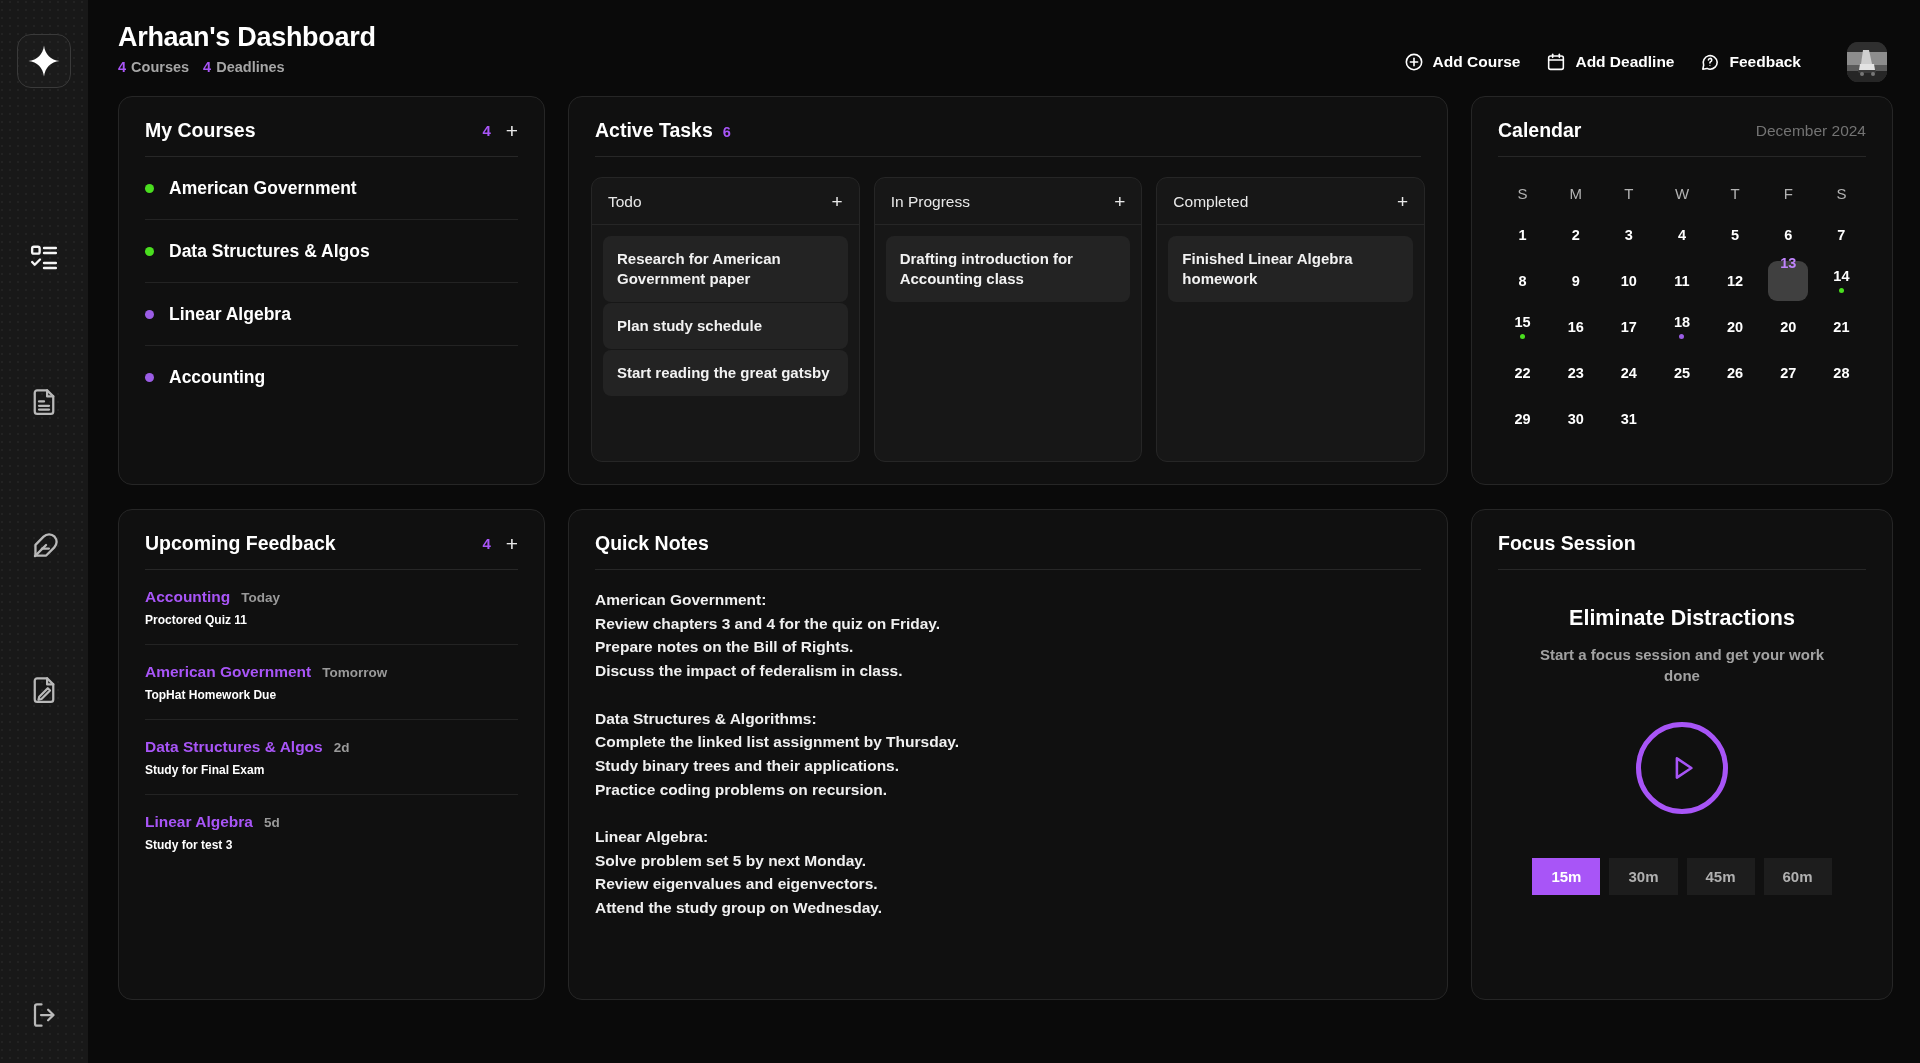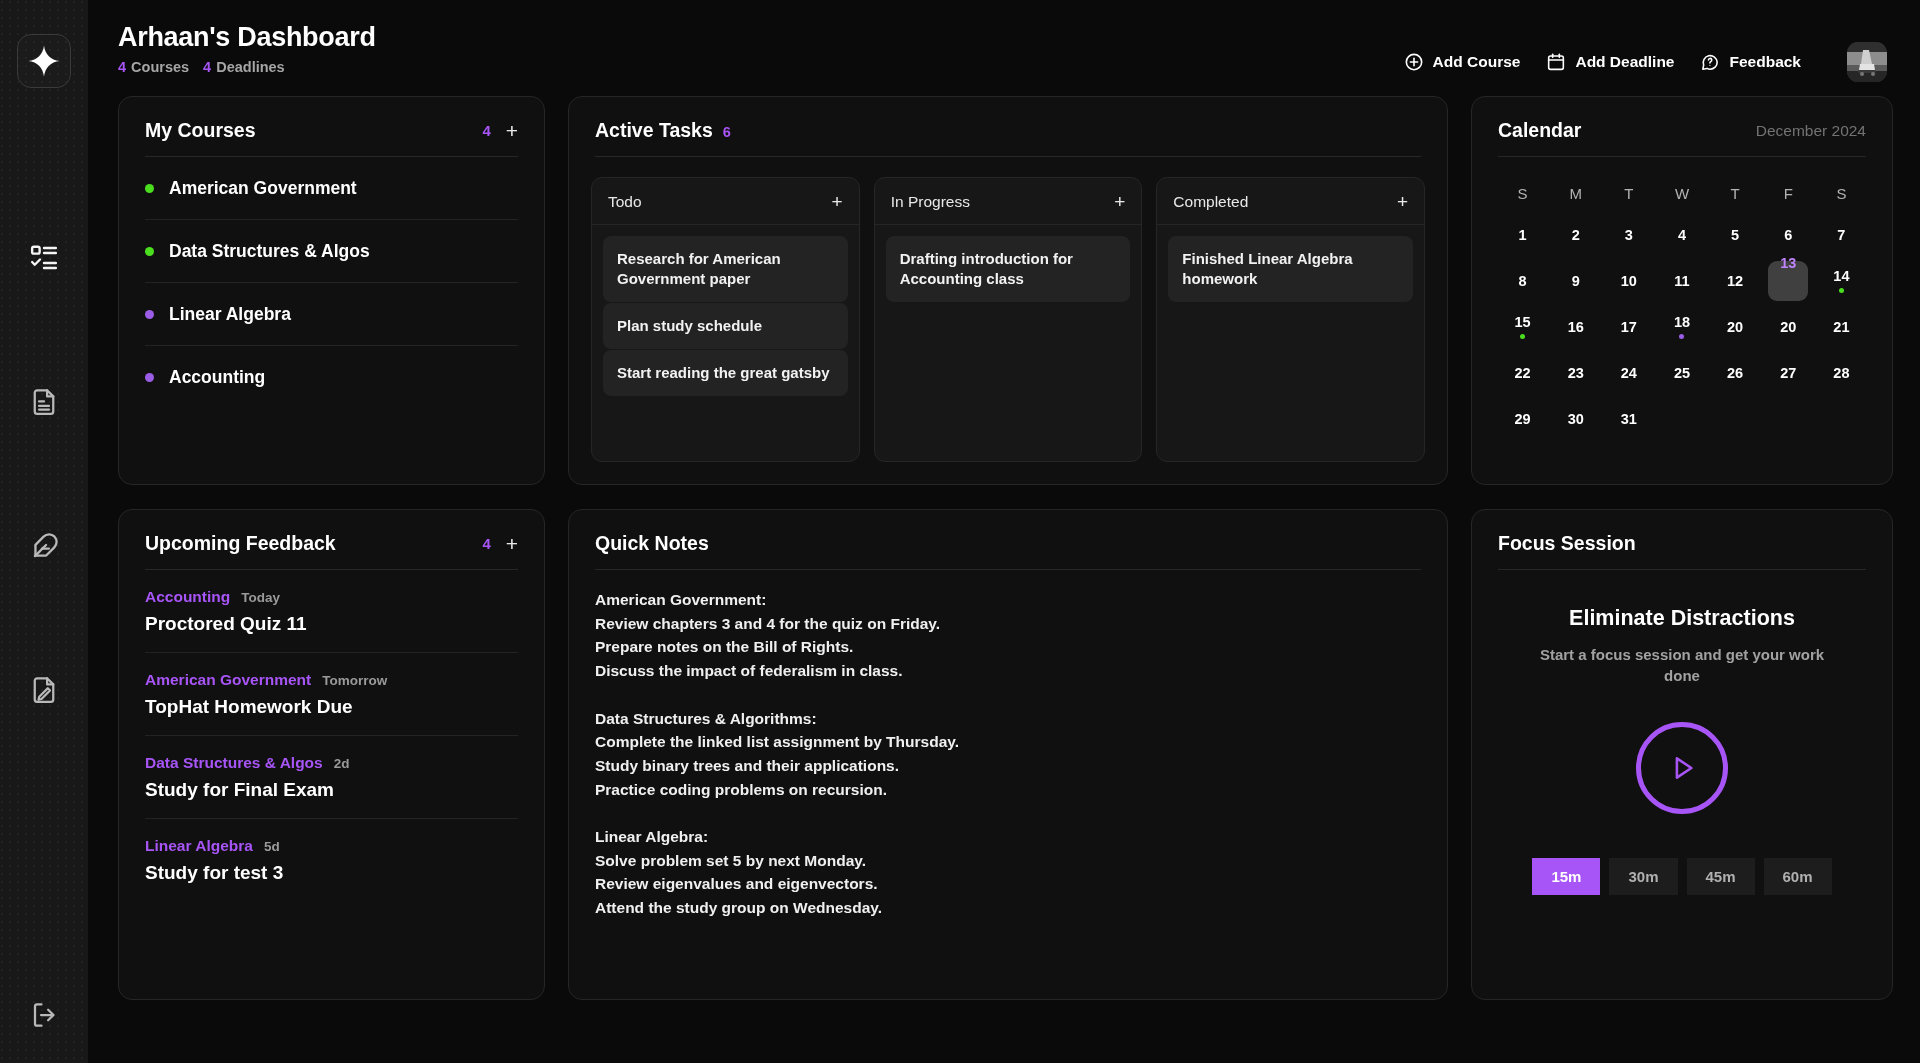--- a/index.html
+++ b/index.html
@@ -121,21 +121,21 @@
   .cal-cell.today .cal-num { color: #c084fc; }
   .cal-dot { width: 5px; height: 5px; border-radius: 50%; margin-top: 3px; }
 
   
   .dl-list { padding: 0 26px; }
   .dl-row { padding: 18px 0 17px 0; border-bottom: 1px solid #232323; }
   .dl-row:last-child { border-bottom: none; }
   .dl-top { display: flex; align-items: baseline; gap: 11px; }
   .dl-course { font-size: 15.5px; font-weight: 700; color: #a855f7; }
   .dl-when { font-size: 13.5px; color: #9a9a9a; font-weight: 600; }
-  .dl-title { margin-top: 7px; font-size: 19px; font-weight: 700; color: #ffffff; }
+  .dl-title { margin-top: 7px; font-size: 12px; font-weight: 700; color: #ffffff; }
 
   
   .notes { padding: 18px 26px 26px 26px; font-size: 15.5px; font-weight: 700; color: #f0f0f0; line-height: 1.53; white-space: pre-wrap; }
 
   
   .focus-body { display: flex; flex-direction: column; align-items: center; padding: 36px 30px 26px 30px; flex: 1 1 auto; }
   .focus-h { font-size: 21.5px; font-weight: 700; color: #ffffff; }
   .focus-p { margin-top: 13px; font-size: 15px; font-weight: 700; color: #a2a2a2; text-align: center; max-width: 290px; line-height: 1.4; }
   .play-wrap { margin-top: 36px; }
   .play-btn {

